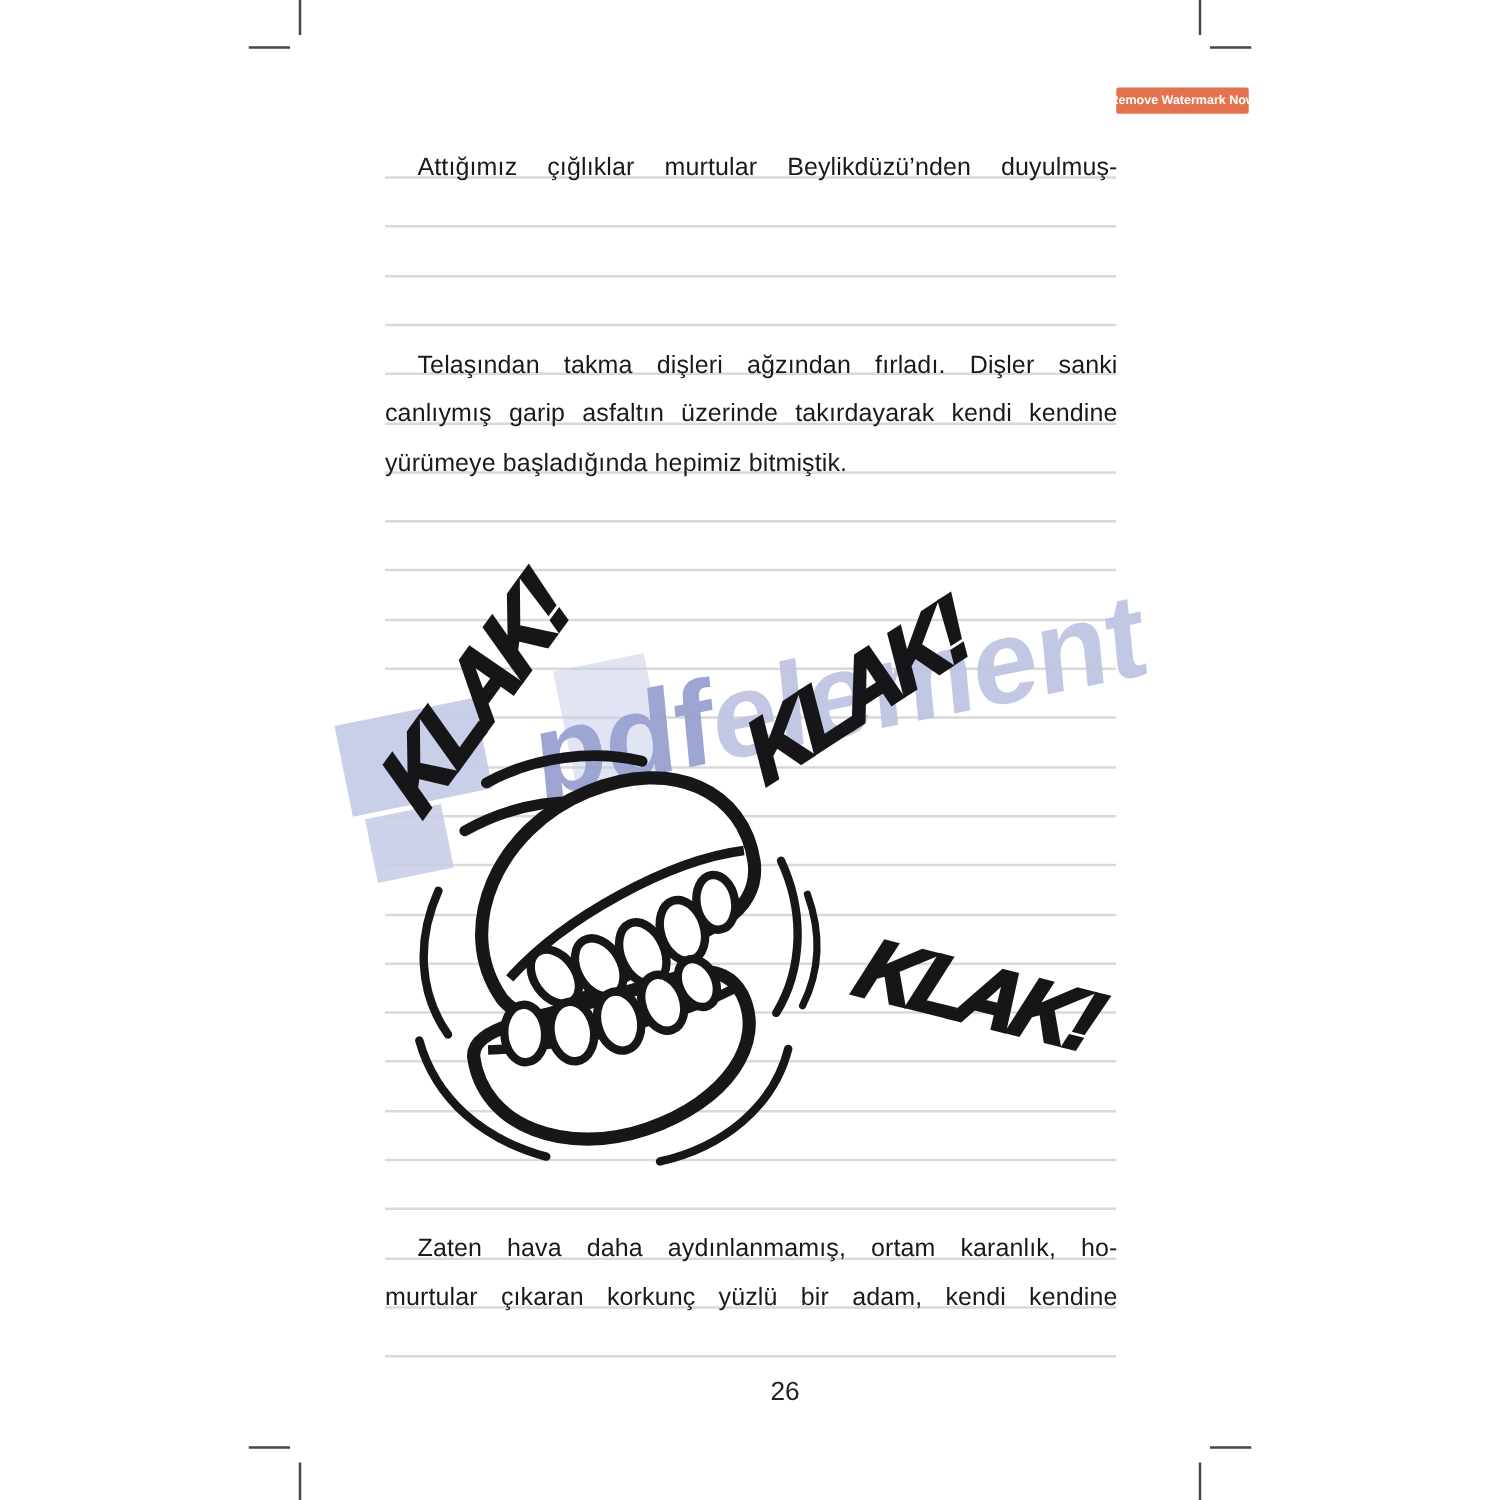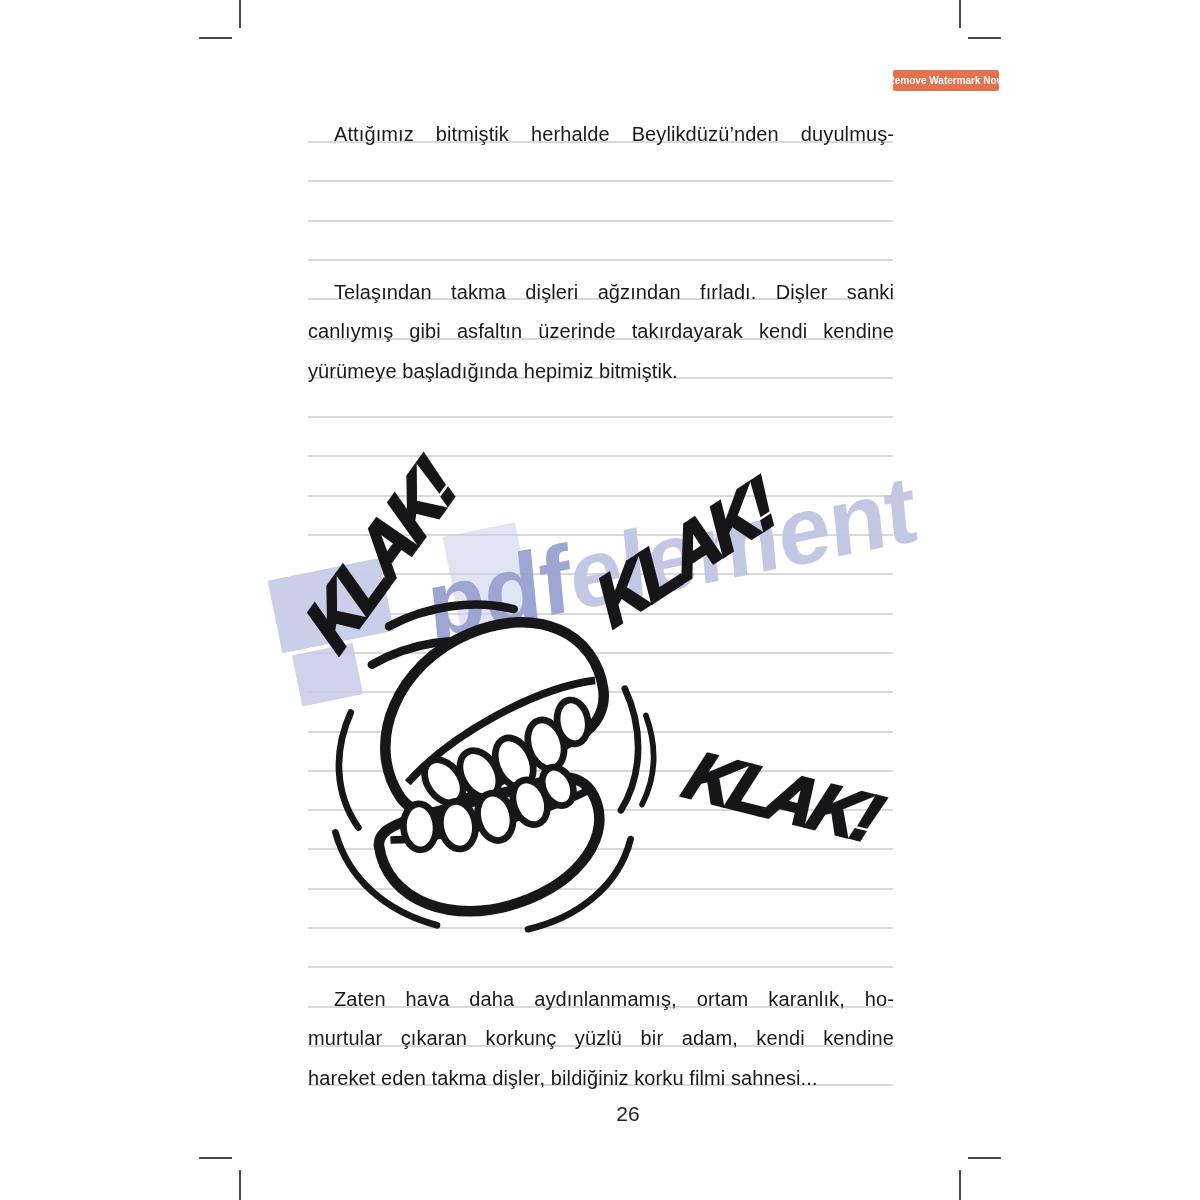--- a/index.html
+++ b/index.html
@@ -132,28 +132,27 @@
     <ellipse cx="226" cy="235" rx="17" ry="24" fill="#ffffff" stroke-width="7" transform="rotate(-6 226 235)"></ellipse>
     <ellipse cx="258" cy="226" rx="15" ry="21" fill="#ffffff" stroke-width="7" transform="rotate(-12 258 226)"></ellipse>
   </g>
 </svg>
 
 <div class="klak" style="left:380px;top:556px;transform:translate(-50%,-50%) rotate(-54deg) skewX(-8deg);font-size:72px;">KLAK!</div>
 <div class="klak" style="left:685px;top:553px;transform:translate(-50%,-50%) rotate(-33deg) skewX(-8deg);">KLAK!</div>
 <div class="klak" style="left:782px;top:796px;transform:translate(-50%,-50%) rotate(14deg) skewX(-8deg);font-size:68px;">KLAK!</div>
 
 <div class="para" style="top:115px">
-  <div class="line indent">Attığımız bitmiştik herhalde Beylikdüzü’nden duyulmuş-</div>
+  <div class="line indent">Attığımız çığlıklar murtular Beylikdüzü’nden duyulmuş-</div>
 </div>
 
 <div class="para" style="top:273px">
   <div class="line indent">Telaşından takma dişleri ağzından fırladı. Dişler sanki</div>
-  <div class="line">canlıymış gibi asfaltın üzerinde takırdayarak kendi kendine</div>
+  <div class="line">canlıymış garip asfaltın üzerinde takırdayarak kendi kendine</div>
   <div class="line last">yürümeye başladığında hepimiz bitmiştik.</div>
 </div>
 
 <div class="para" style="top:980px">
   <div class="line indent">Zaten hava daha aydınlanmamış, ortam karanlık, ho-</div>
   <div class="line">murtular çıkaran korkunç yüzlü bir adam, kendi kendine</div>
-  <div class="line last">hareket eden takma dişler, bildiğiniz korku filmi sahnesi...</div>
 </div>
 
 <div class="pagenum">26</div>
 
 </body></html>

